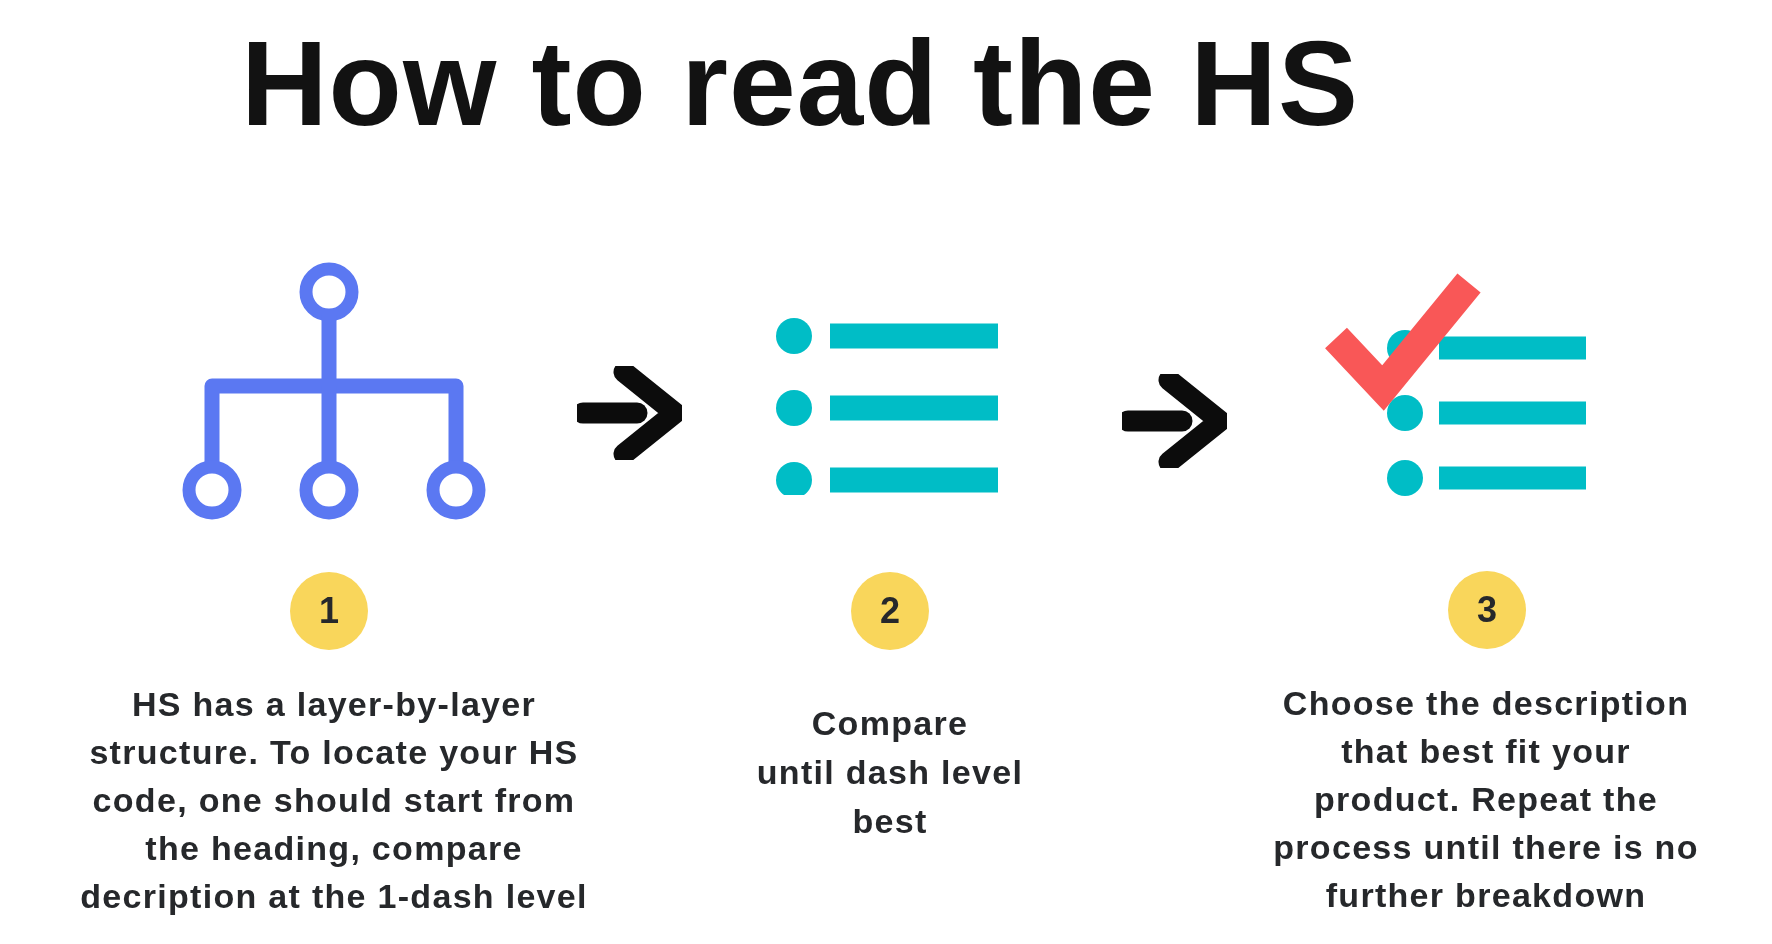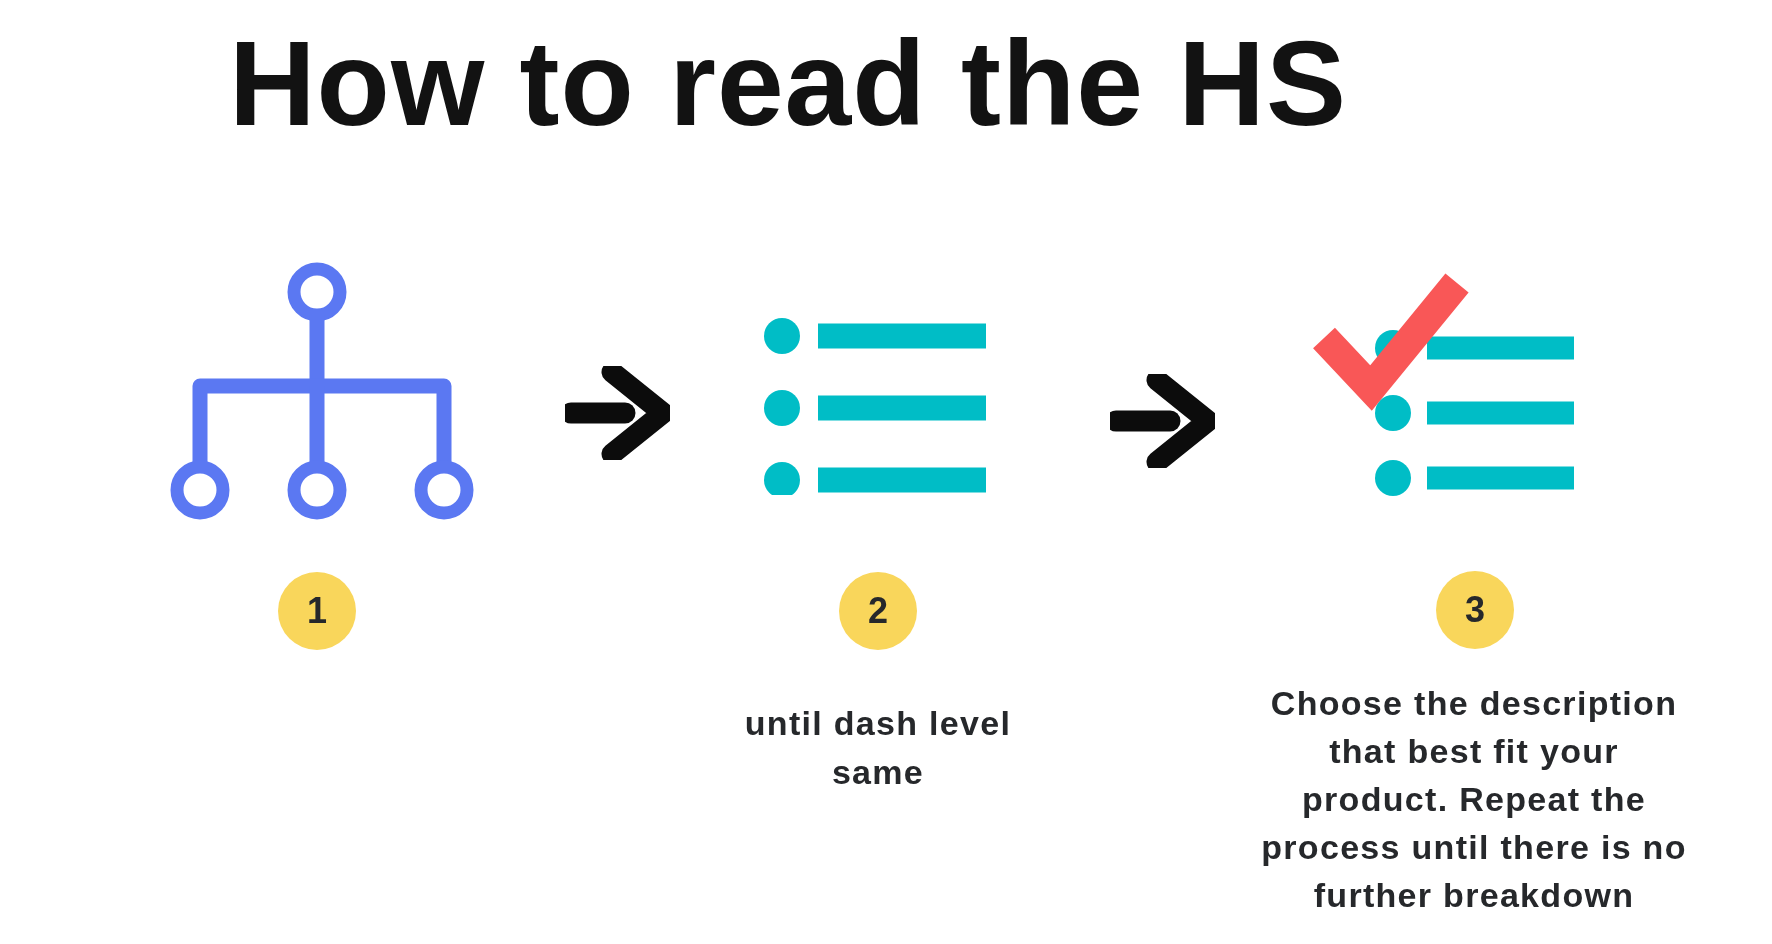--- a/index.html
+++ b/index.html
@@ -11,21 +11,21 @@
     --title:#121212;
     --bg:#ffffff;
   }
   html,body{margin:0;padding:0;}
   body{
     background:var(--bg);
     font-family:"Liberation Sans", sans-serif;
     width:1772px;height:944px;overflow:hidden;position:relative;
   }
   .canvas{
-    position:absolute;left:4px;top:0;width:1400px;height:944px;background:var(--bg);
+    position:absolute;left:16px;top:0;width:1400px;height:944px;background:var(--bg);
   }
   .title{
     position:absolute;left:0;top:18px;width:1568px;
     text-align:center;
     font-size:120px;font-weight:bold;color:var(--title);
     letter-spacing:1px;line-height:130px;white-space:nowrap;
   }
   .icon-svg{position:absolute;display:block;}
   .tree-icon{left:150px;top:255px;}
   .list-icon{left:745px;top:305px;}
@@ -103,24 +103,32 @@
   <div class="badge badge-1">
     <span>1</span>
   </div>
   <div class="badge badge-2">
     <span>2</span>
   </div>
   <div class="badge badge-3">
     <span>3</span>
   </div>
 
+  <div class="desc desc-1">
+    <div class="desc-line">HS has a layer-by-layer</div>
+    <div class="desc-line">structure. To locate your HS</div>
+    <div class="desc-line">code, one should start from</div>
+    <div class="desc-line">the heading, compare</div>
+    <div class="desc-line">decription at the 1-dash level</div>
+  </div>
 
   <div class="desc desc-2">
+    <div class="desc-line">Compare</div>
     <div class="desc-line">until dash level</div>
-    <div class="desc-line">same</div>
+    <div class="desc-line">best</div>
   </div>
 
   <div class="desc desc-3">
     <div class="desc-line">Choose the description</div>
     <div class="desc-line">that best fit your</div>
     <div class="desc-line">product. Repeat the</div>
     <div class="desc-line">process until there is no</div>
     <div class="desc-line">further breakdown</div>
   </div>
 

